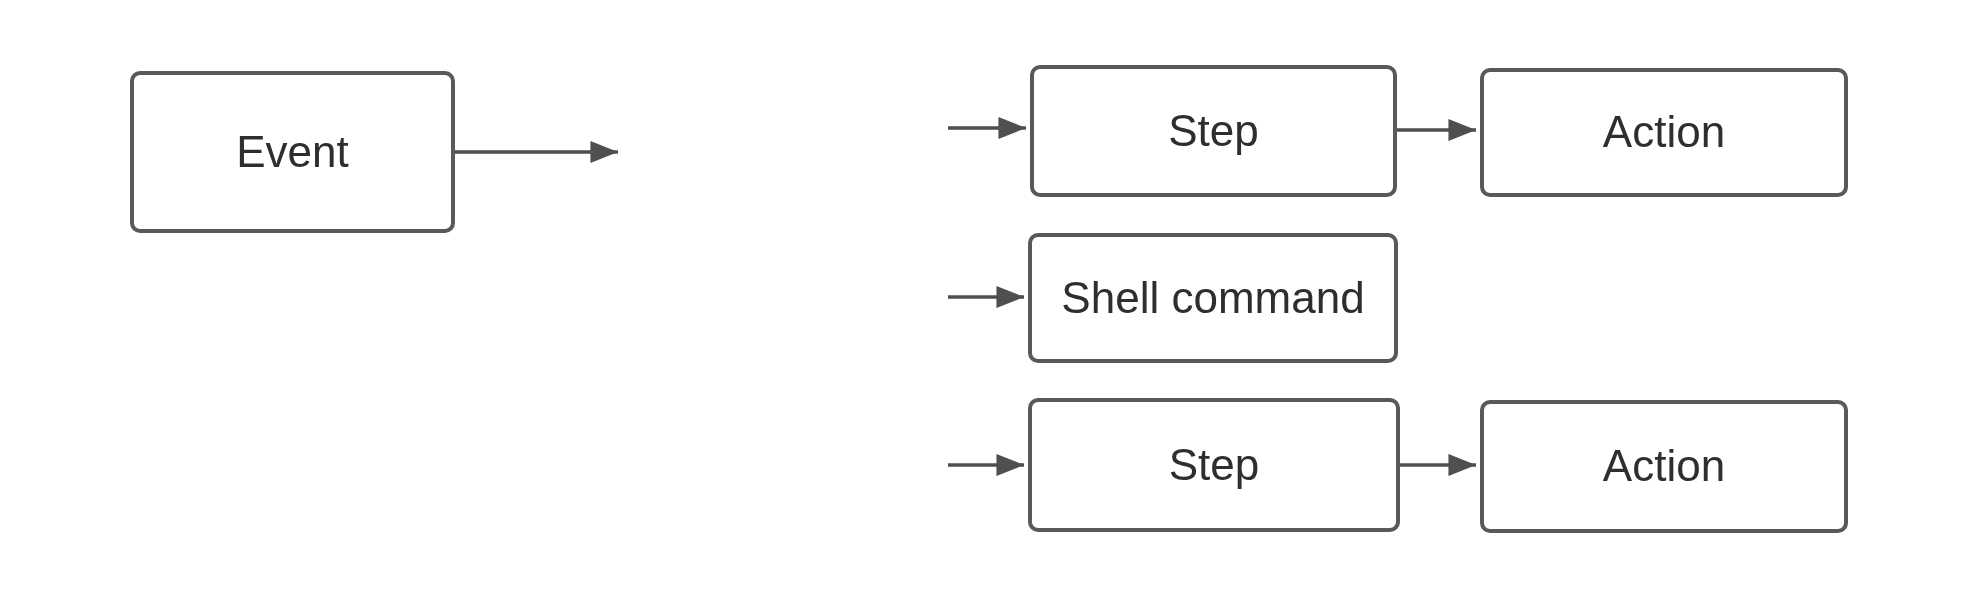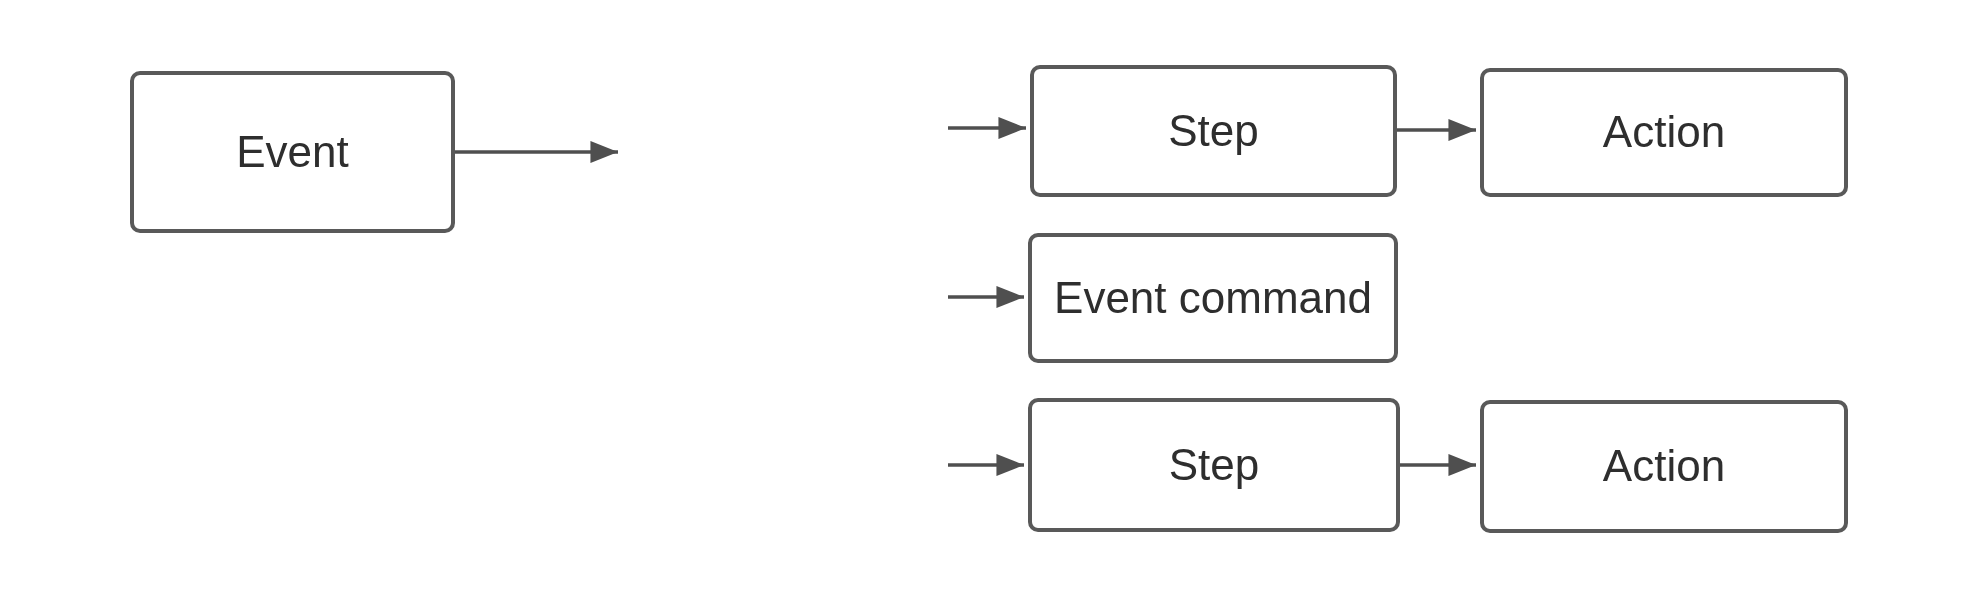--- a/index.html
+++ b/index.html
@@ -83,21 +83,21 @@
 
   <div class="node node-step-top">
     <span class="label">Step</span>
   </div>
 
   <div class="node node-action-top">
     <span class="label">Action</span>
   </div>
 
   <div class="node node-shell-command">
-    <span class="label">Event command</span>
+    <span class="label">Shell command</span>
   </div>
 
   <div class="node node-step-bottom">
     <span class="label">Step</span>
   </div>
 
   <div class="node node-action-bottom">
     <span class="label">Action</span>
   </div>
 

